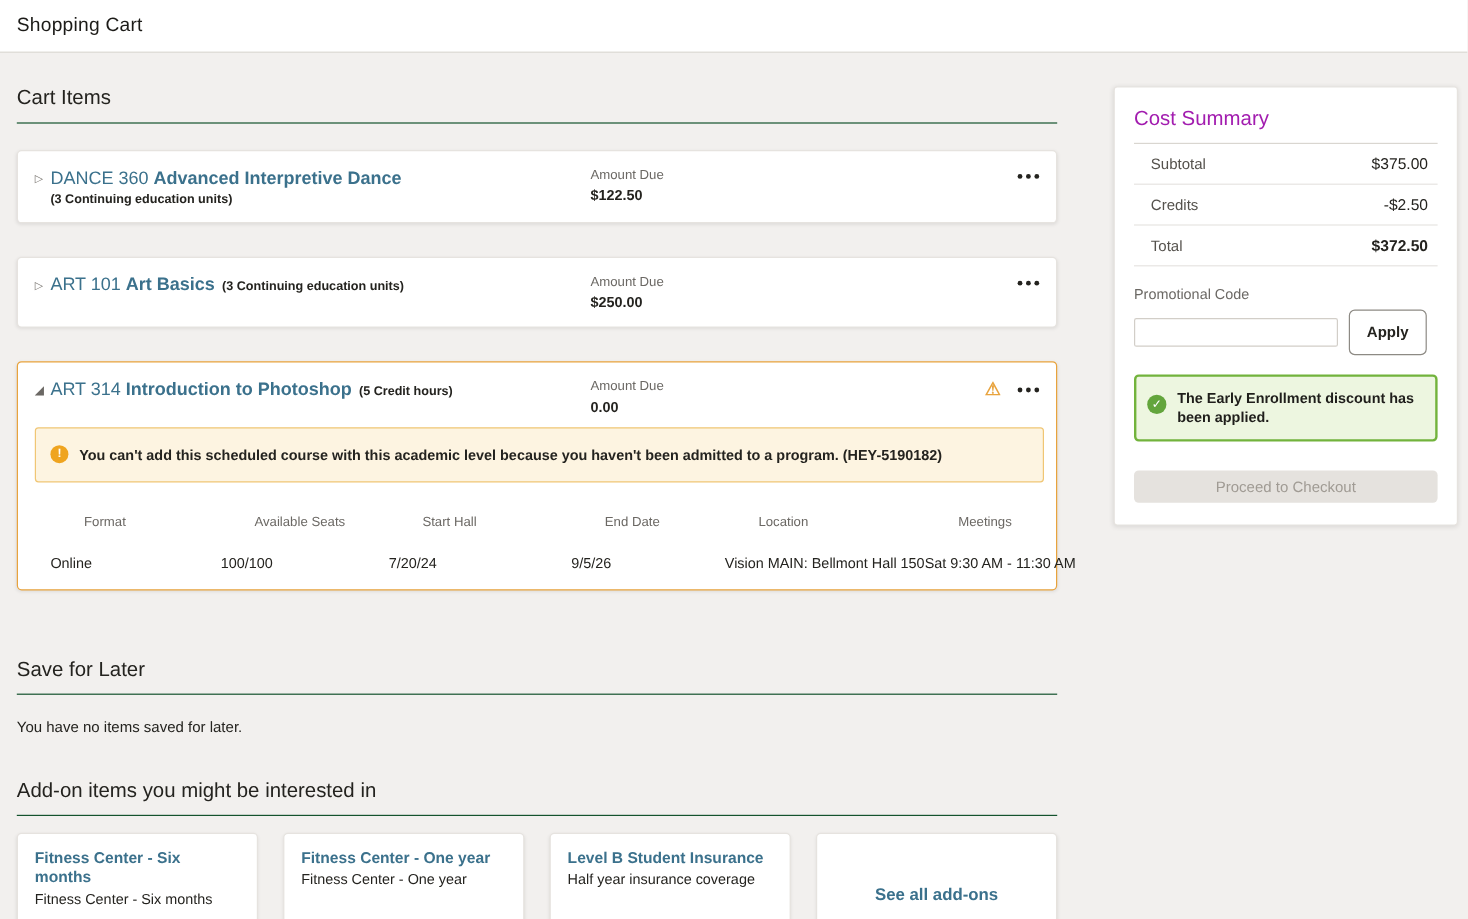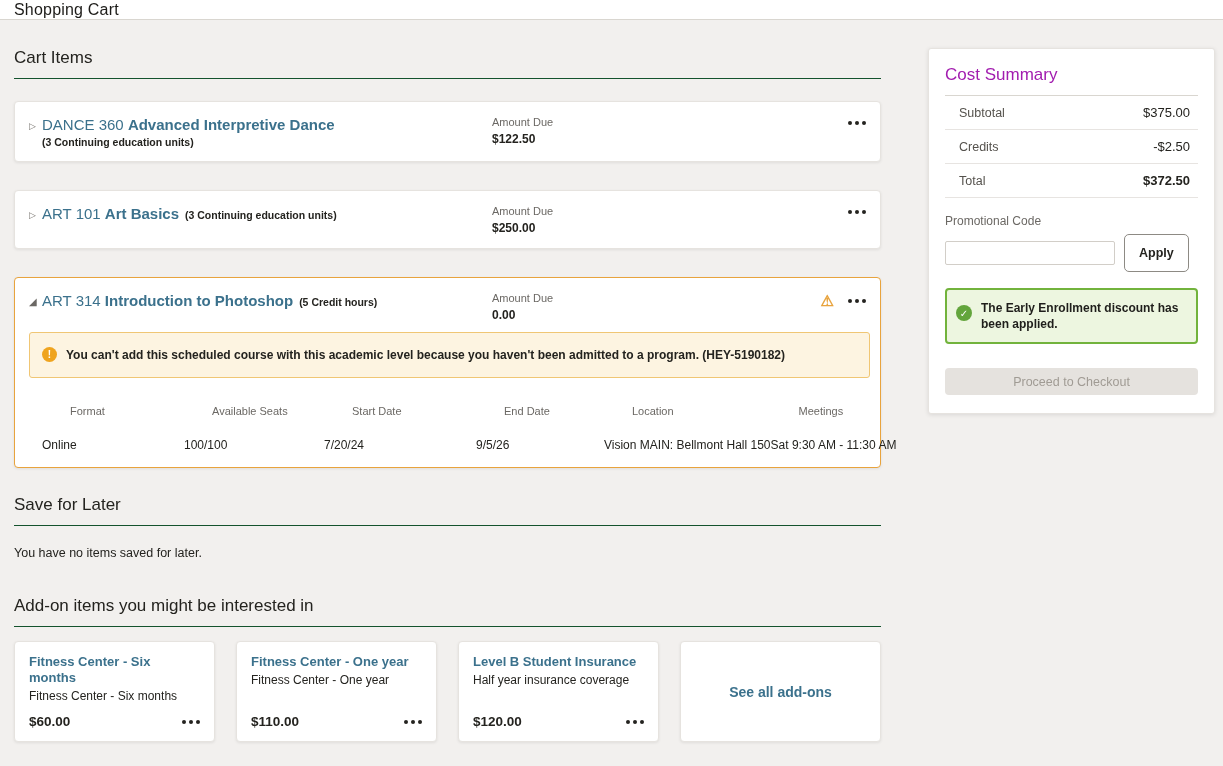--- a/index.html
+++ b/index.html
@@ -4,21 +4,21 @@
 <style>
   * { margin:0; padding:0; box-sizing:border-box; }
   html,body { width:1223px; height:766px; overflow:hidden; }
   body {
     font-family:"Liberation Sans", sans-serif;
     background:#f2f0ee;
     color:#24231f;
   }
   .topbar {
     background:#ffffff;
-    height:20px;
+    height:44px;
     display:flex; align-items:center;
     padding:0 14px;
     border-bottom:1px solid #d9d6d0;
   }
   .topbar h1 { font-size:16px; font-weight:400; color:#1c1b18; letter-spacing:.2px; }
 
   .content { display:flex; padding:28px 8px 0 14px; }
   .main-col { width:867px; flex:0 0 867px; }
   .side-col { width:287px; margin-left:47px; }
 
@@ -75,21 +75,21 @@
   }
   .warning-box .msg { font-size:12px; font-weight:600; color:#24231f; line-height:16px; }
 
   .details-row { display:flex; margin-top:26px; padding:0 0 0 13px; }
   .dcol .dlab { font-size:11px; color:#6b6864; line-height:14px;padding-left:28px; }
   .dcol .dval { font-size:12px; color:#24231f; margin-top:20px; white-space:nowrap; }
   .dcol.c1 { flex:0 0 142px; } .dcol.c2 { flex:0 0 140px; }
   .dcol.c3 { flex:0 0 152px; } .dcol.c4 { flex:0 0 128px; }
   .dcol.c5 { flex:0 0 145px; } .dcol.c6 { flex:1 1 auto; }
 
-  .save-later-title { margin-top:27px; }
+  .save-later-title { margin-top:56px; }
   .empty-text { margin-top:20px; font-size:12.5px; color:#24231f; }
   .addons-title { margin-top:36px; }
 
   .addon-row { display:flex; gap:21px; margin-top:14px; }
   .addon-card {
     flex:1 1 0; height:101px; padding:12px 14px;
     display:flex; flex-direction:column; cursor:pointer;
   }
   .addon-card .atitle { font-size:13px; font-weight:700; color:#3b718c; line-height:16px; }
   .addon-card .asub { font-size:12px; color:#24231f; margin-top:3px; }
@@ -239,21 +239,21 @@
         <div class="details-row">
           <div class="dcol c1">
             <div class="dlab">Format</div>
             <div class="dval">Online</div>
           </div>
           <div class="dcol c2">
             <div class="dlab">Available Seats</div>
             <div class="dval">100/100</div>
           </div>
           <div class="dcol c3">
-            <div class="dlab">Start Date</div>
+            <div class="dlab">Start Hall</div>
             <div class="dval">7/20/24</div>
           </div>
           <div class="dcol c4">
             <div class="dlab">End Date</div>
             <div class="dval">9/5/26</div>
           </div>
           <div class="dcol c5">
             <div class="dlab">Location</div>
             <div class="dval">Vision MAIN: Bellmont Hall 150</div>
           </div>

